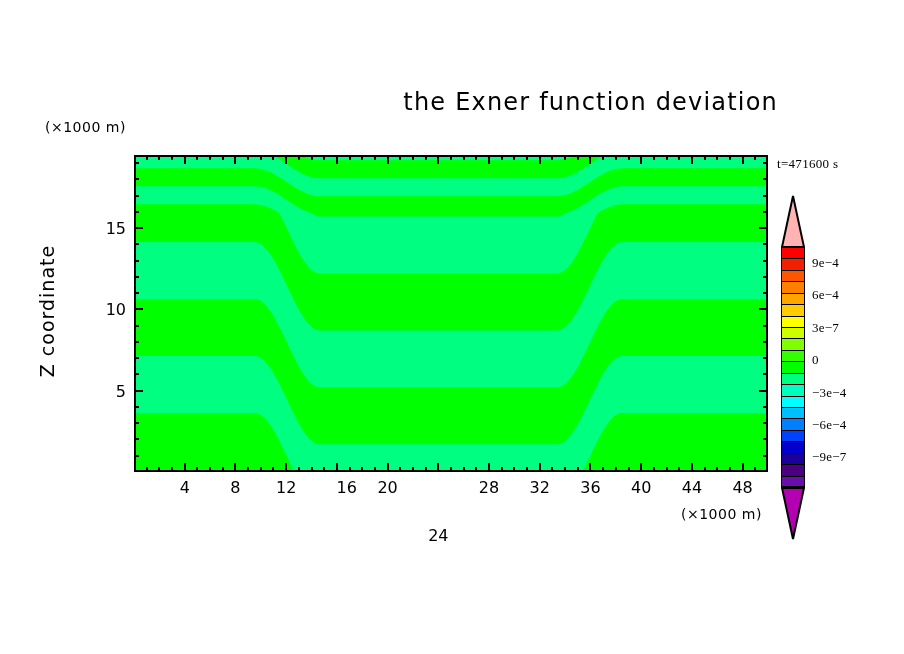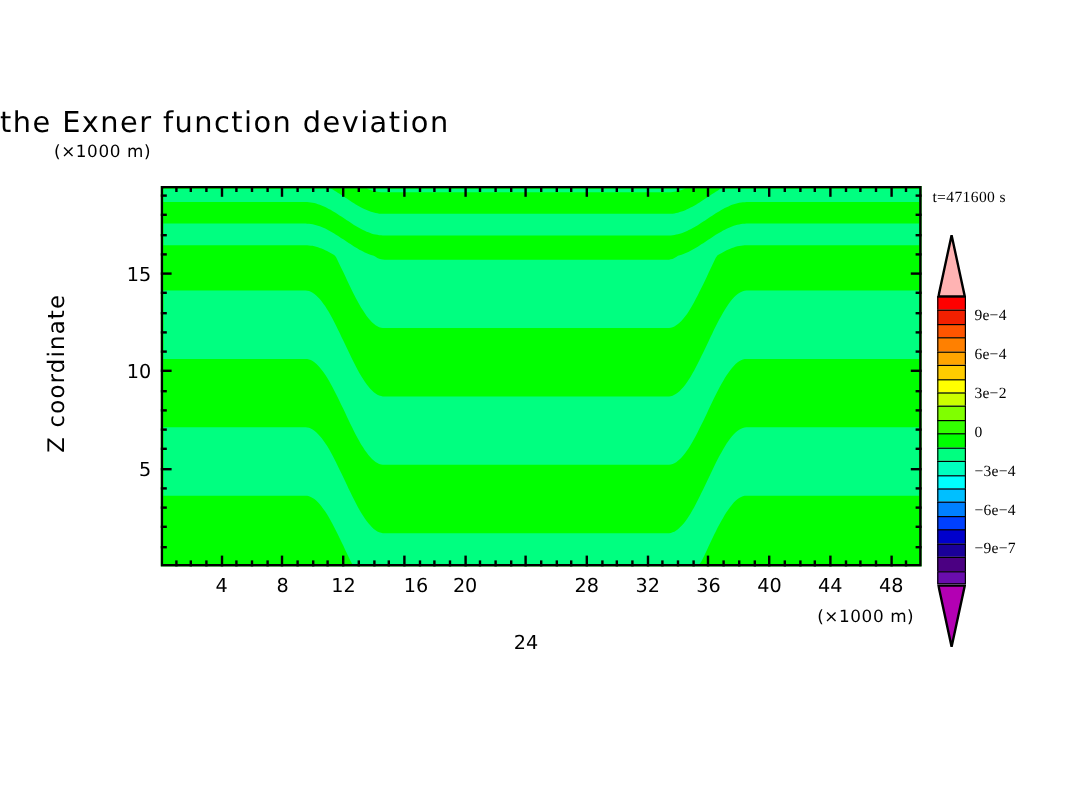--- a/index.html
+++ b/index.html
@@ -2,21 +2,21 @@
 <html><head>
 <meta charset="utf-8">
 <style>
   html,body{margin:0;padding:0;background:#ffffff;}
   body{width:904px;height:654px;position:relative;overflow:hidden;
        font-family:"DejaVu Sans","Liberation Sans",sans-serif;color:#000;}
   #root{position:absolute;inset:0;}
 
   .txt{position:absolute;white-space:nowrap;color:#000;}
 
-  #title{left:0;top:88px;width:750px;text-align:left;font-size:24px;letter-spacing:1.2px;}
+  #title{left:0;top:88px;width:750px;text-align:right;font-size:24px;letter-spacing:1.2px;padding-left:28px;}
   #yunits{left:45px;top:119px;font-size:14px;letter-spacing:.5px;}
   #xunits{left:681px;top:506px;font-size:14px;letter-spacing:.5px;}
   #xtitle{left:0;top:527px;width:904px;text-align:center;font-size:19px;letter-spacing:1px;}
   #ytitle{left:-63px;top:300px;width:220px;text-align:center;font-size:19px;letter-spacing:1px;
           transform:rotate(-90deg);transform-origin:50% 50%;}
   #tstamp{position:absolute;left:777px;top:156px;font-size:13px;color:#000;letter-spacing:.3px;font-family:Liberation Serif, serif;}
 
   
   #plot{position:absolute;left:134px;top:155px;width:634px;height:317px;
         border:2px solid #000;box-sizing:border-box;overflow:hidden;background:#00ff00;}
@@ -243,20 +243,20 @@
         <div class="cband" style="top: 228.571px; height: 11.4286px; background: rgb(106, 13, 173);"></div>
       </div>
   <div class="cap" style="top: 195px;"><svg width="24" height="53" viewBox="0 0 24 53">
           <polygon points="12,1 23,52 1,52" fill="#ffb3b3" stroke="#000" stroke-width="2"></polygon>
         </svg></div>
       <div class="cap" style="top: 487px;"><svg width="24" height="53" viewBox="0 0 24 53">
           <polygon points="1,1 23,1 12,52" fill="#b300b3" stroke="#000" stroke-width="2"></polygon>
         </svg></div>
       <div class="clab" style="top: 255px;">9e−4</div>
       <div class="clab" style="top: 287.381px;">6e−4</div>
-      <div class="clab" style="top: 319.762px;">3e−2</div>
+      <div class="clab" style="top: 319.762px;">3e−7</div>
       <div class="clab" style="top: 352.143px;">0</div>
       <div class="clab" style="top: 384.524px;">−3e−4</div>
       <div class="clab" style="top: 416.905px;">−6e−4</div>
       <div class="clab" style="top: 449.286px;">−9e−7</div>
     </div>
 
 </div>
 
 </body></html>

